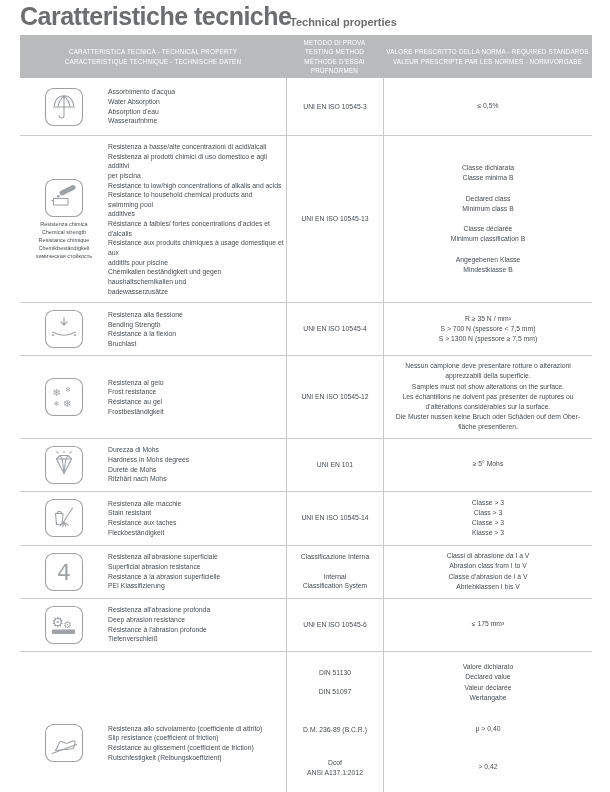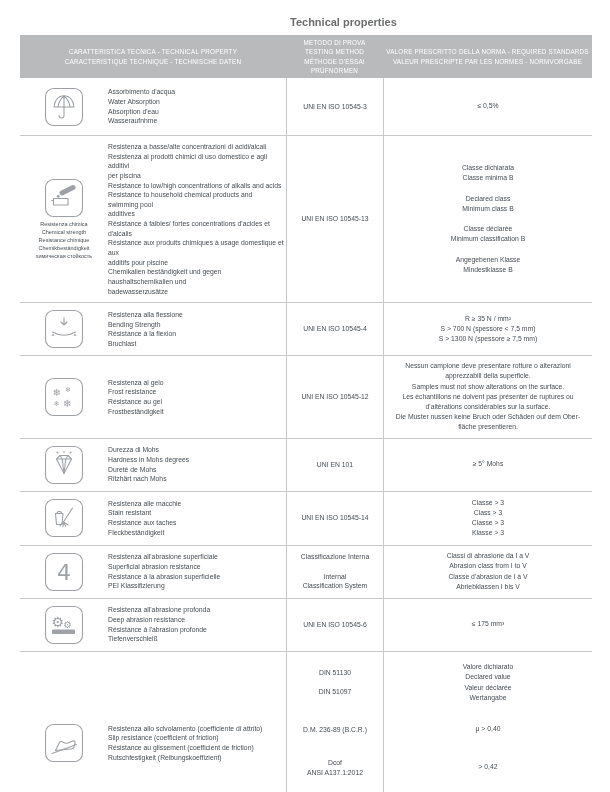--- a/index.html
+++ b/index.html
@@ -55,20 +55,21 @@
   .subrow .method, .subrow .value { display:flex; align-items:center; justify-content:center; }
 
   svg .ln { fill:none; stroke:#9ea2a6; stroke-width:1.1; stroke-linecap:round; stroke-linejoin:round; }
   svg .fl { fill:#9ea2a6; stroke:none; }
   svg .glyph { fill:#9ea2a6; font-family:"DejaVu Sans", sans-serif; }
 </style>
 </head>
 <body>
 
 <div class="titlebar">
+  <div class="page-title">Caratteristiche tecniche</div>
   <div class="page-subtitle">Technical properties</div>
 </div>
 
 <div class="table">
 
   <div class="thead">
     <div class="th">CARATTERISTICA TECNICA - TECHNICAL PROPERTY
 CARACTERISTIQUE TECHNIQUE - TECHNISCHE DATEN</div>
     <div class="th">METODO DI PROVA
 TESTING METHOD

